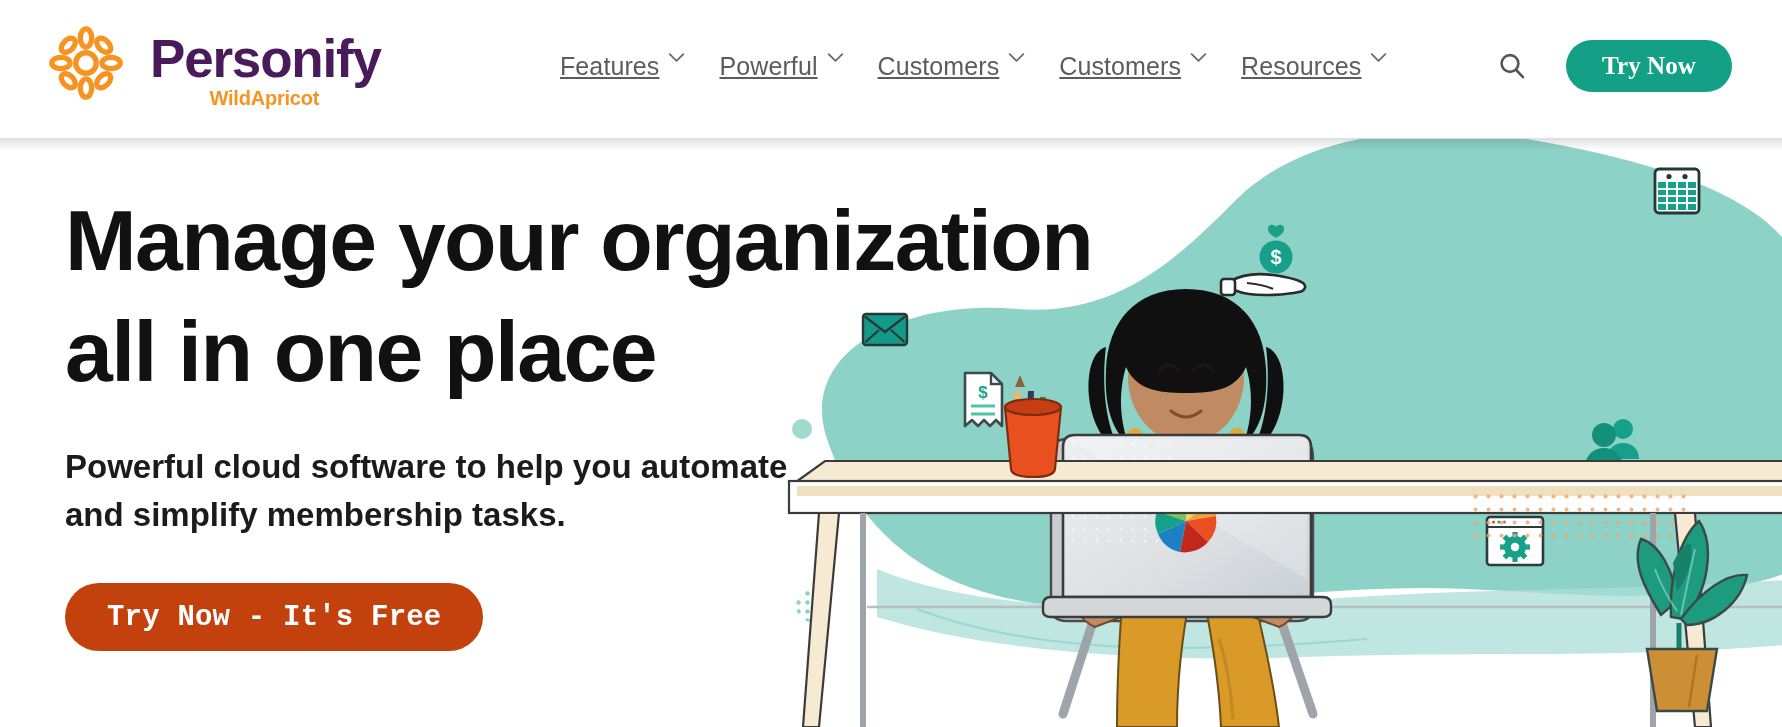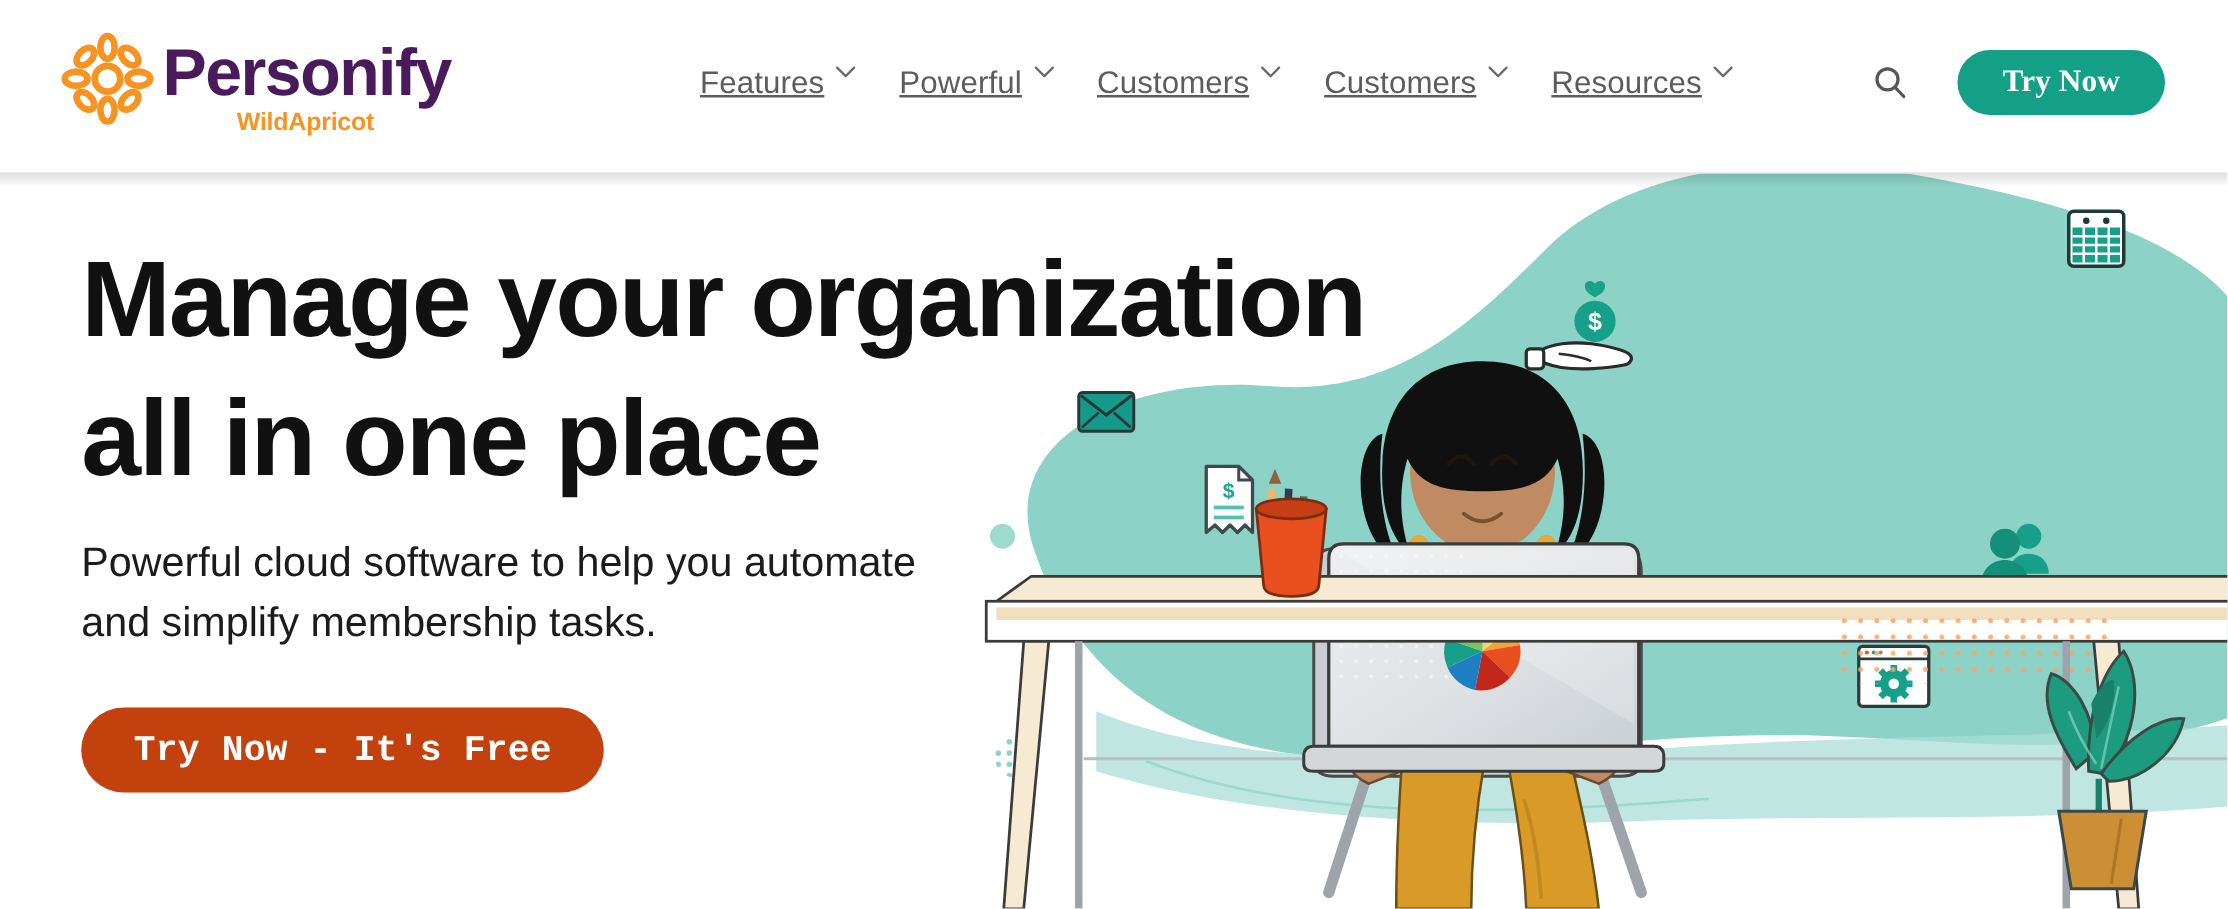--- a/index.html
+++ b/index.html
@@ -22,21 +22,21 @@
   }
   .header:after{
     content:""; position:absolute; left:0; right:0; top:138px; height:12px;
     background:linear-gradient(to bottom, rgba(0,0,0,0.13), rgba(0,0,0,0));
     pointer-events:none;
   }
 
   
   .logo-wrap{
     position:absolute; left:48px; top:24px;
-    display:flex; align-items:flex-start; gap:6px;
+    display:flex; align-items:flex-start; gap:26px;
   }
   .logo-mark{ width:76px; height:78px; display:block; }
   .logo-text{ position:relative; padding-top:8px; }
   .logo-word{
     font-size:53px; font-weight:700; color:#4A1B5B;
     letter-spacing:-1.2px; line-height:1; display:block;
     font-family:"Liberation Sans", sans-serif;
   }
   .logo-sub{
     display:block; text-align:center; color:#F79321;
@@ -82,23 +82,23 @@
   .hero{ position:absolute; top:139px; left:15px; width:1782px; height:588px; background:#fff; }
 
   .hero-copy{ position:absolute; left:50px; top:46px; width:1040px; z-index:20; }
   .headline{
     font-size:86px; font-weight:700; line-height:1.29;
     color:#111111; letter-spacing:-1.6px;
     font-family:"Liberation Sans", sans-serif;
     white-space:pre-line;
   }
   .subhead{
-    margin-top:19px;
+    margin-top:36px;
     font-size:33px; line-height:1.46; color:#1b1b1b;
-    font-weight:400; white-space:pre-line;
+    font-weight:700; white-space:pre-line;
   }
   .cta{
     margin-top:44px;
     display:inline-flex; align-items:center; justify-content:center;
     background:#c2410c; color:#fff;
     border:none; border-radius:40px;
     height:68px; padding:0 42px;
     font-size:29px; font-weight:700;
     font-family:Liberation Mono, monospace;
     cursor:pointer; letter-spacing:0.2px;

